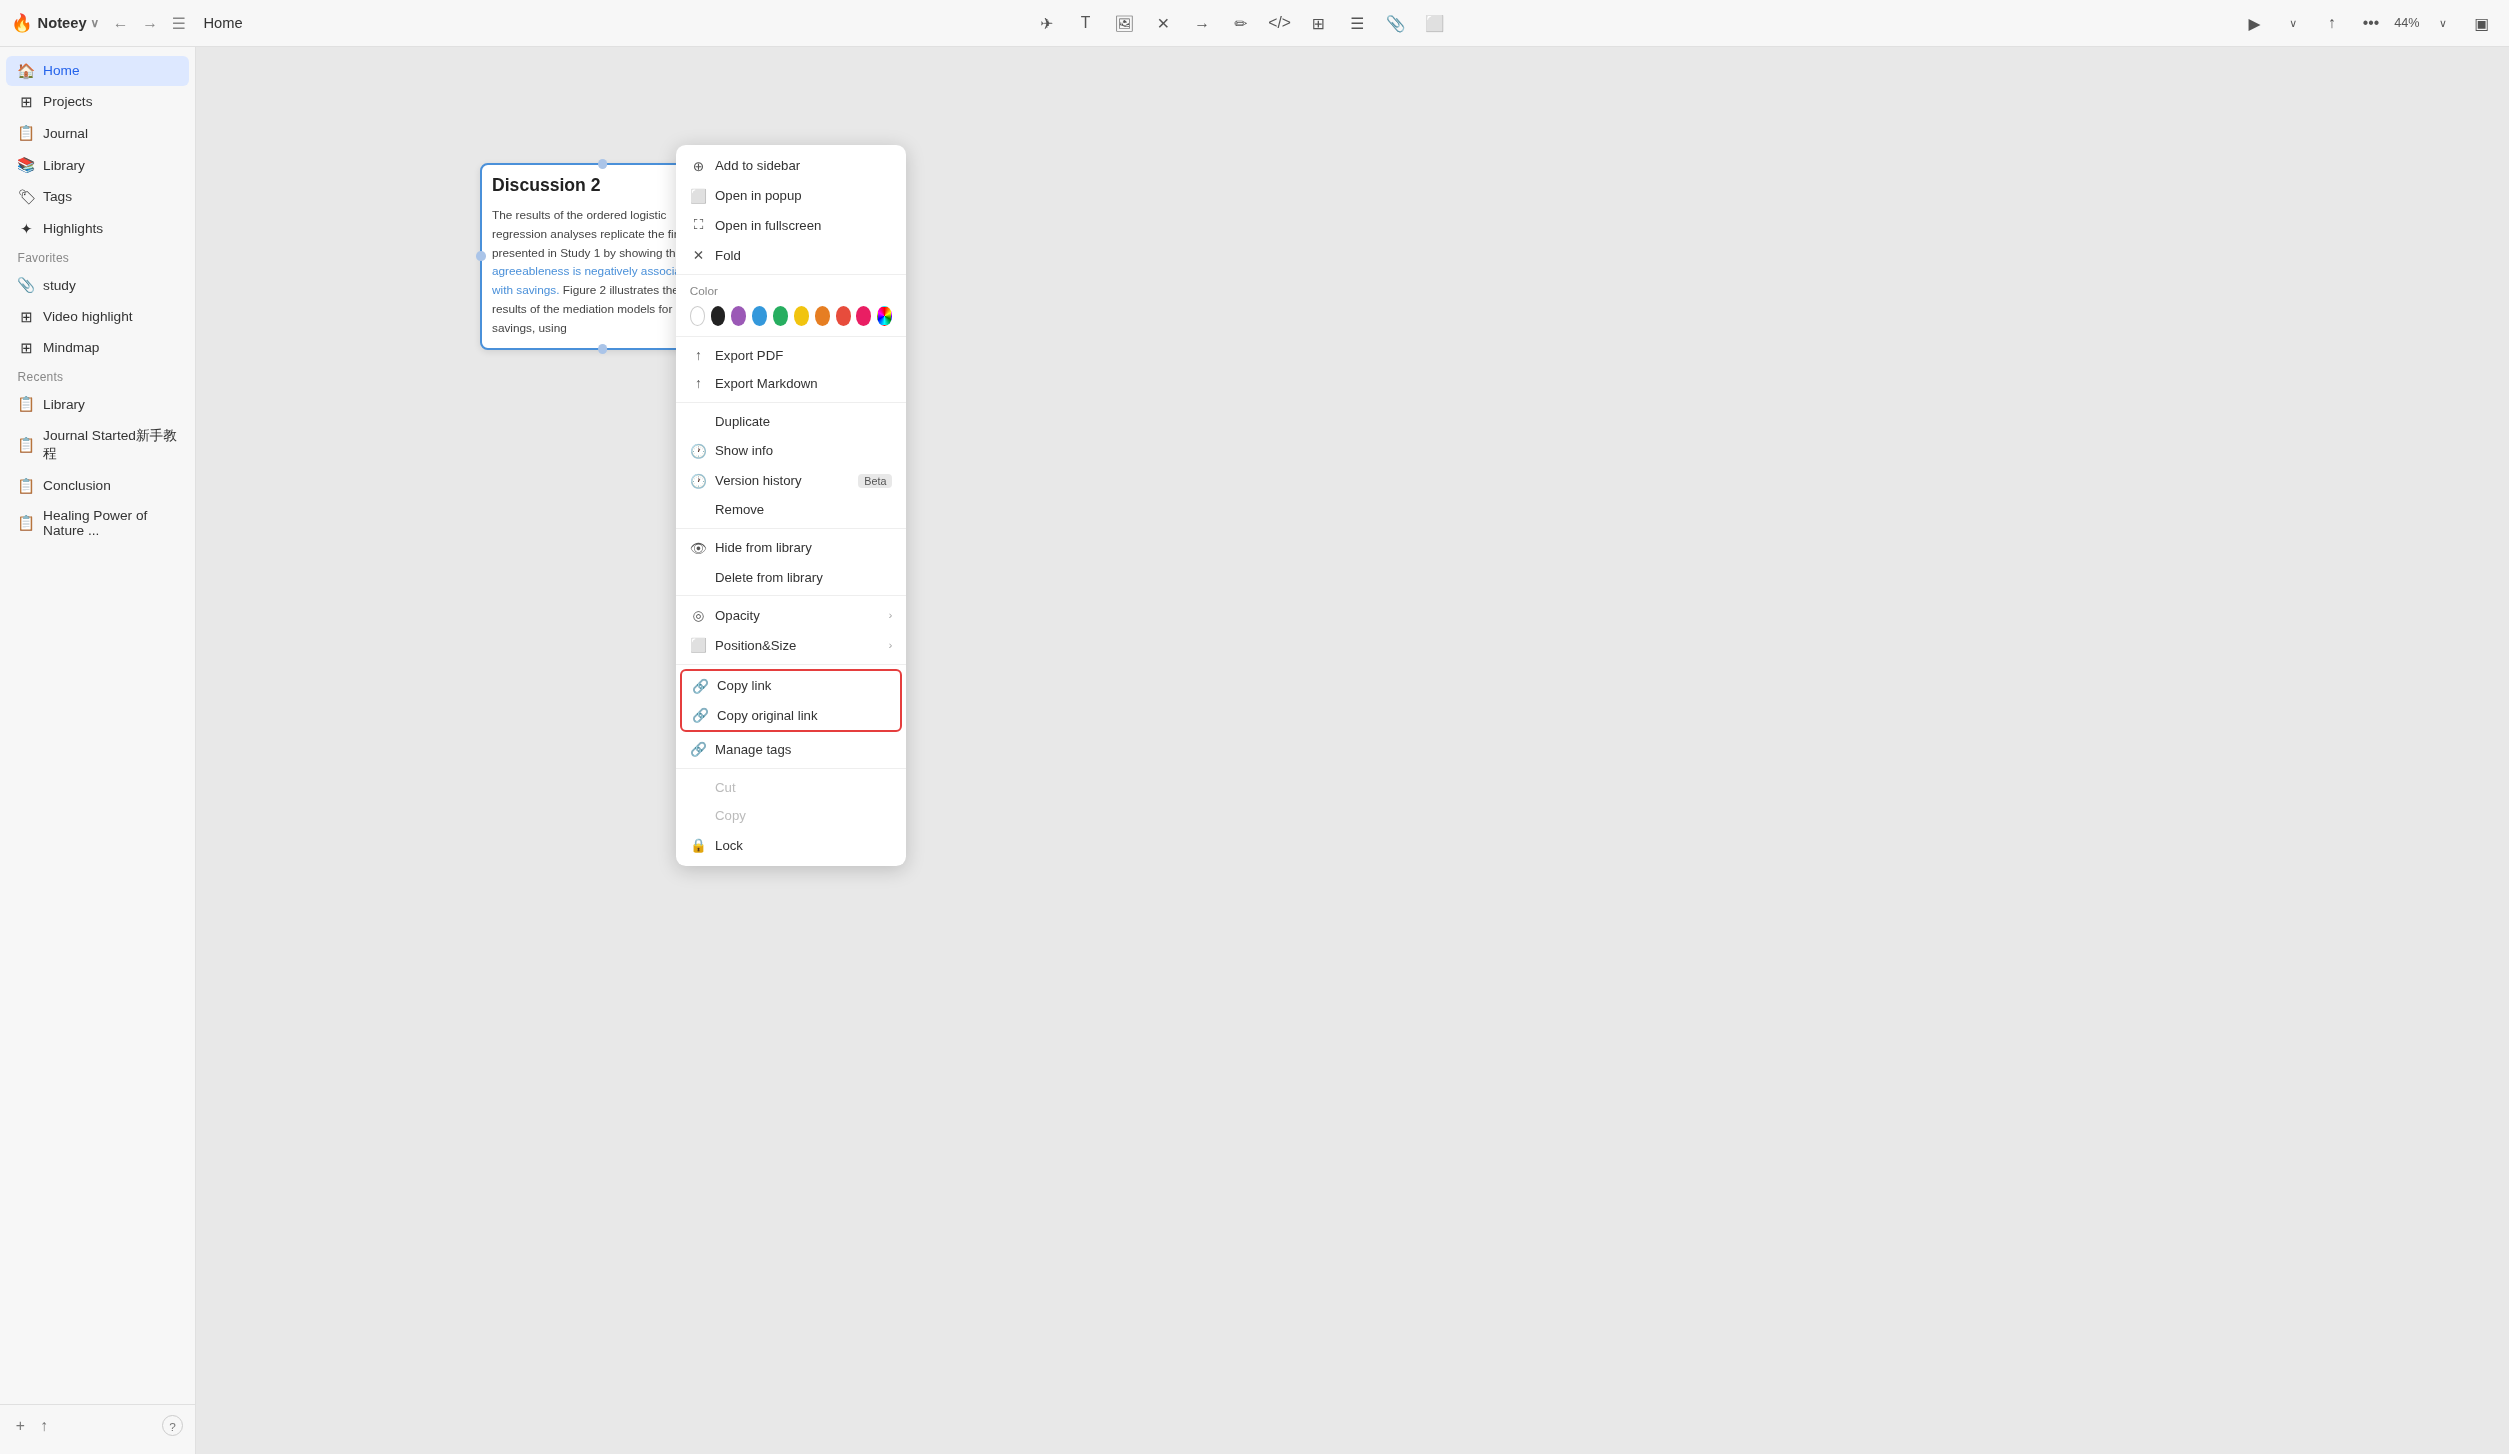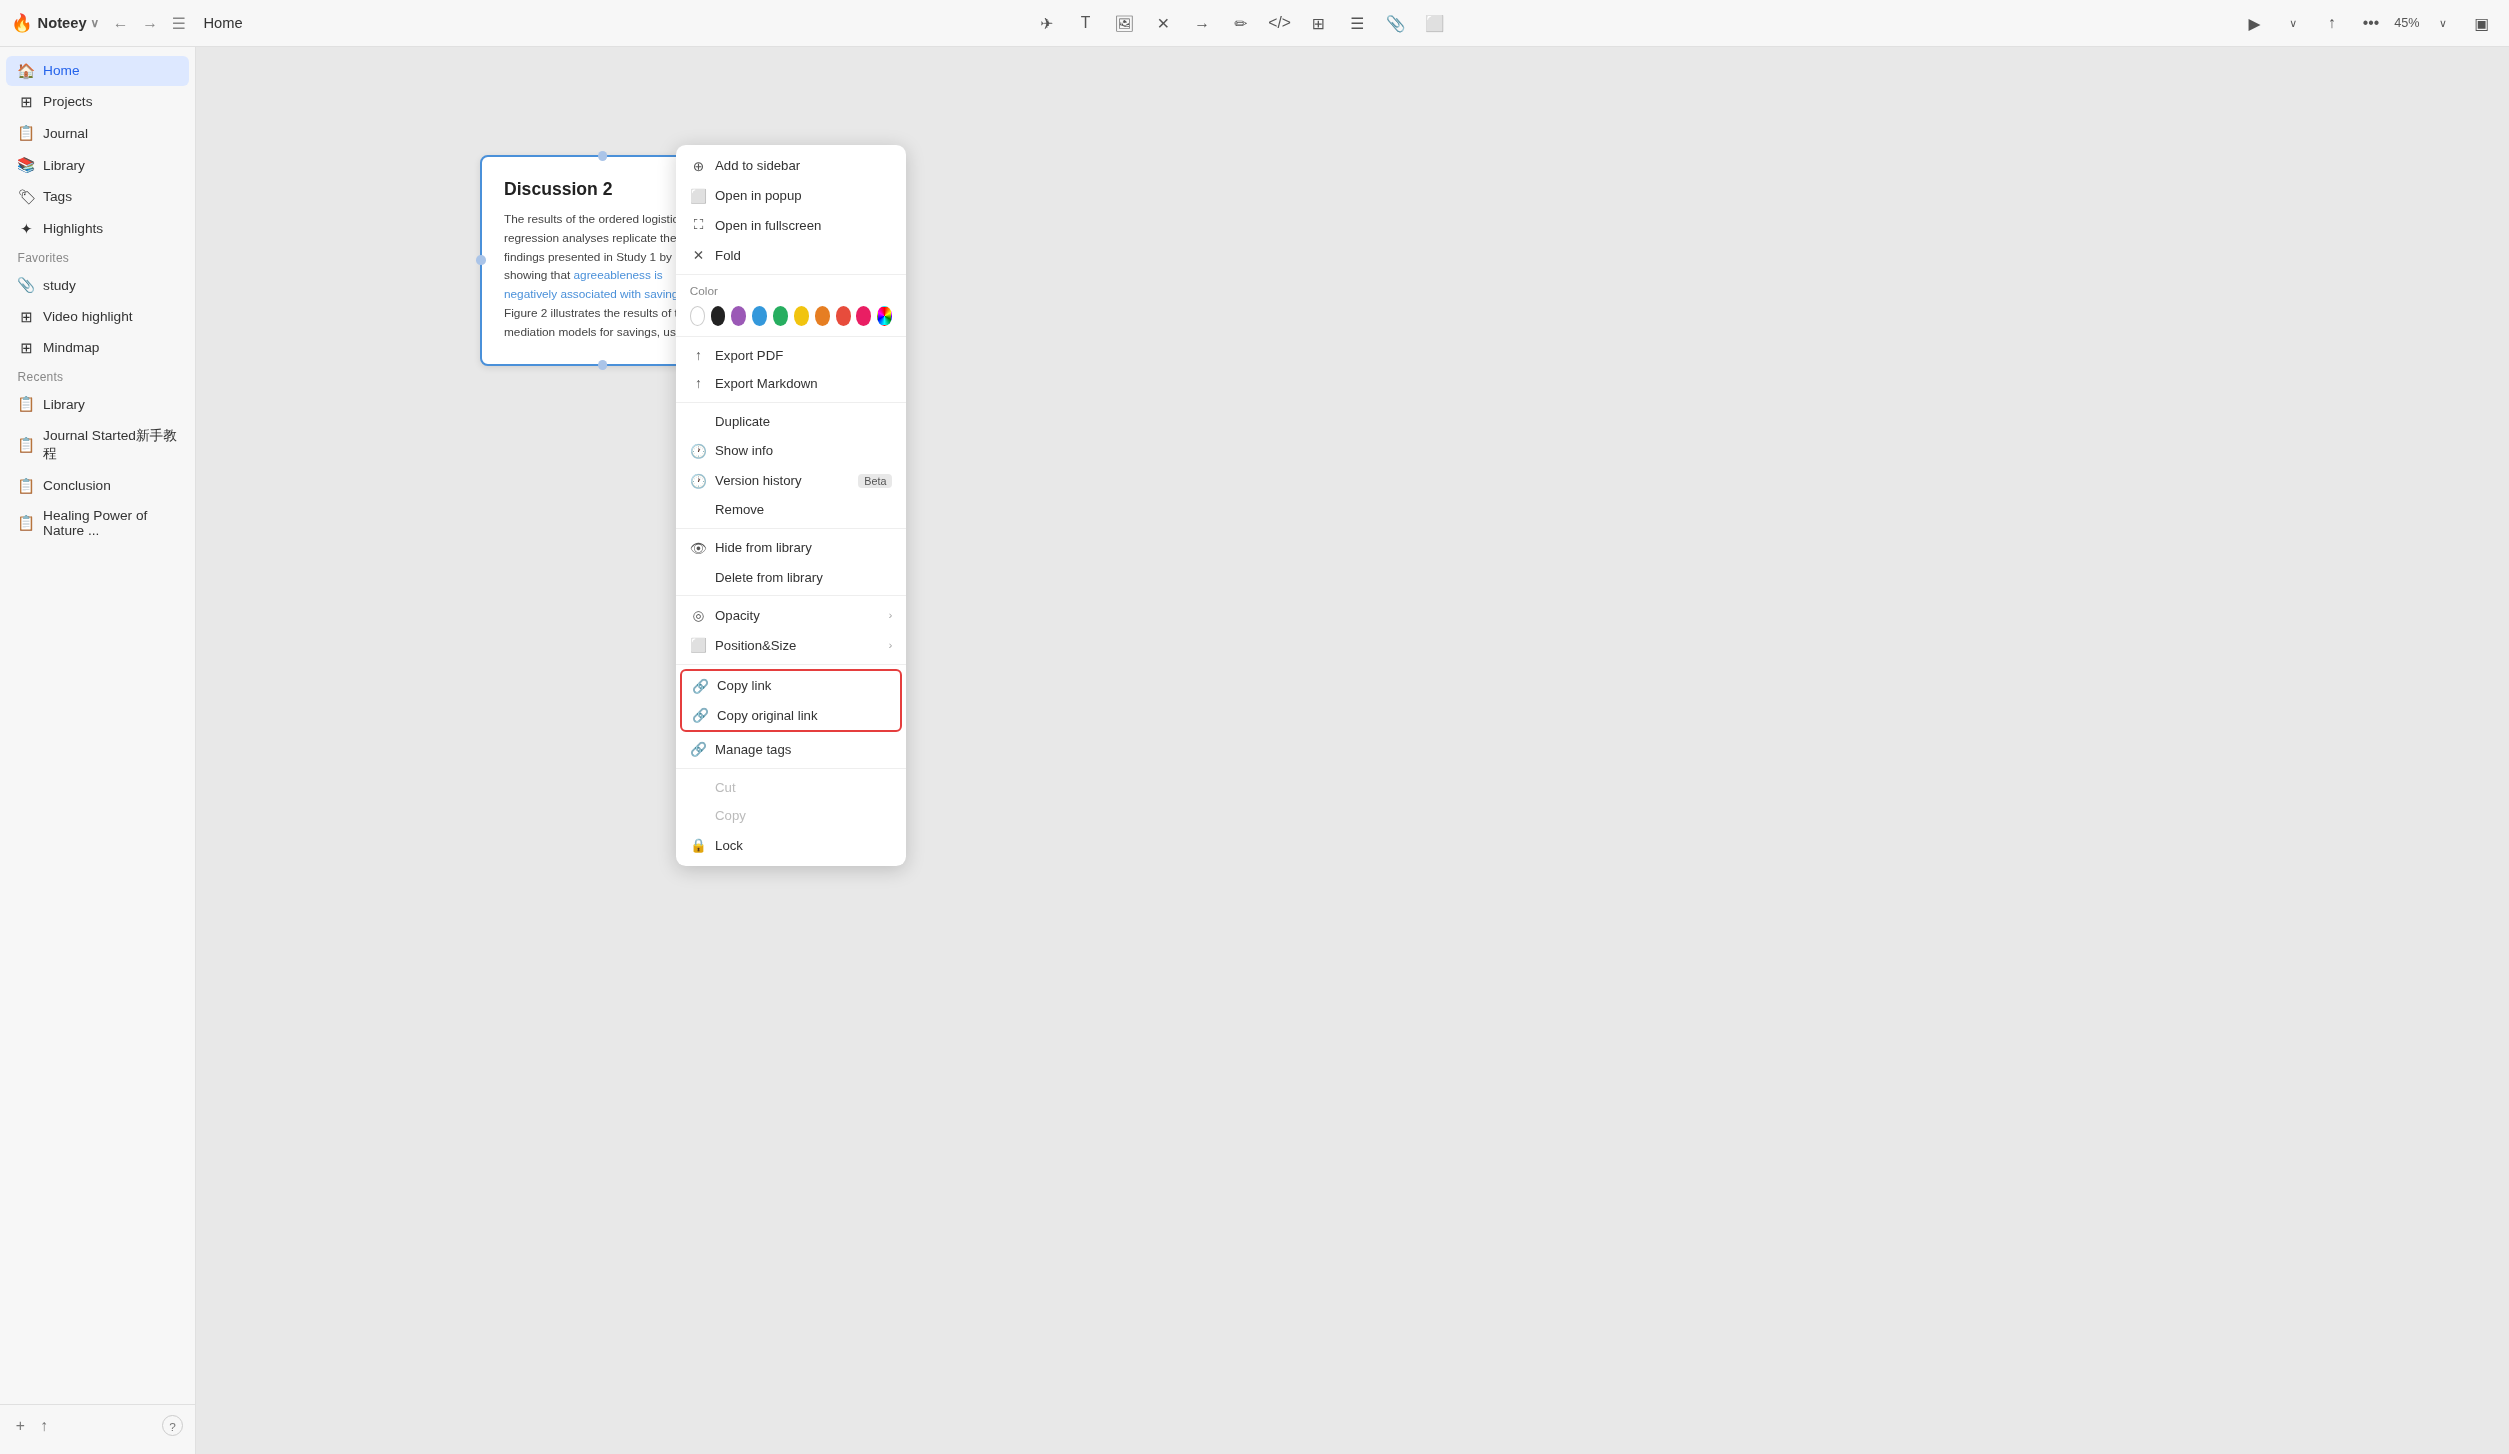--- a/index.html
+++ b/index.html
@@ -67,27 +67,27 @@
     .canvas {
       flex: 1;
       background: #e8e8e8;
       position: relative;
       overflow: hidden;
     }
 
     
     .note-card {
       position: absolute;
-      top: 108px;
+      top: 116px;
       left: 284px;
       width: 245px;
       background: white;
       border: 2px solid #4a90d9;
       border-radius: 7.8px;
-      padding: 22px;
+      padding: 10px;
       box-shadow: 0 2px 7.8px rgba(0,0,0,0.1);
     }
     .note-card h2 { font-size: 17.6px; font-weight: 700; margin-bottom: 9.8px; color: #222; }
     .note-card p { font-size: 11.8px; line-height: 1.6; color: #444; }
     .note-link { color: #4a90d9; text-decoration: none; }
     .dot-top { position: absolute; top: -5.9px; left: 50%; transform: translateX(-50%); width: 9.8px; height: 9.8px; background: #aac4e8; border-radius: 50%; }
     .dot-bottom { position: absolute; bottom: -5.9px; left: 50%; transform: translateX(-50%); width: 9.8px; height: 9.8px; background: #aac4e8; border-radius: 50%; }
     .dot-left { position: absolute; left: -5.9px; top: 50%; transform: translateY(-50%); width: 9.8px; height: 9.8px; background: #aac4e8; border-radius: 50%; }
 
     
@@ -184,21 +184,21 @@
     <button class="toolbar-icon">⊞</button>
     <button class="toolbar-icon">☰</button>
     <button class="toolbar-icon">📎</button>
     <button class="toolbar-icon">⬜</button>
   </div>
   <div class="topbar-right">
     <button class="toolbar-icon">▶</button>
     <button class="toolbar-icon" style="font-size:10.8px;">∨</button>
     <button class="toolbar-icon">↑</button>
     <button class="toolbar-icon">•••</button>
-    <span class="zoom-label">45%</span>
+    <span class="zoom-label">44%</span>
     <button class="toolbar-icon" style="font-size:10.8px;">∨</button>
     <button class="toolbar-icon">▣</button>
   </div>
 </div>
 
 <div class="main">
 
   <div class="sidebar">
 
     <div class="sidebar-item active">

